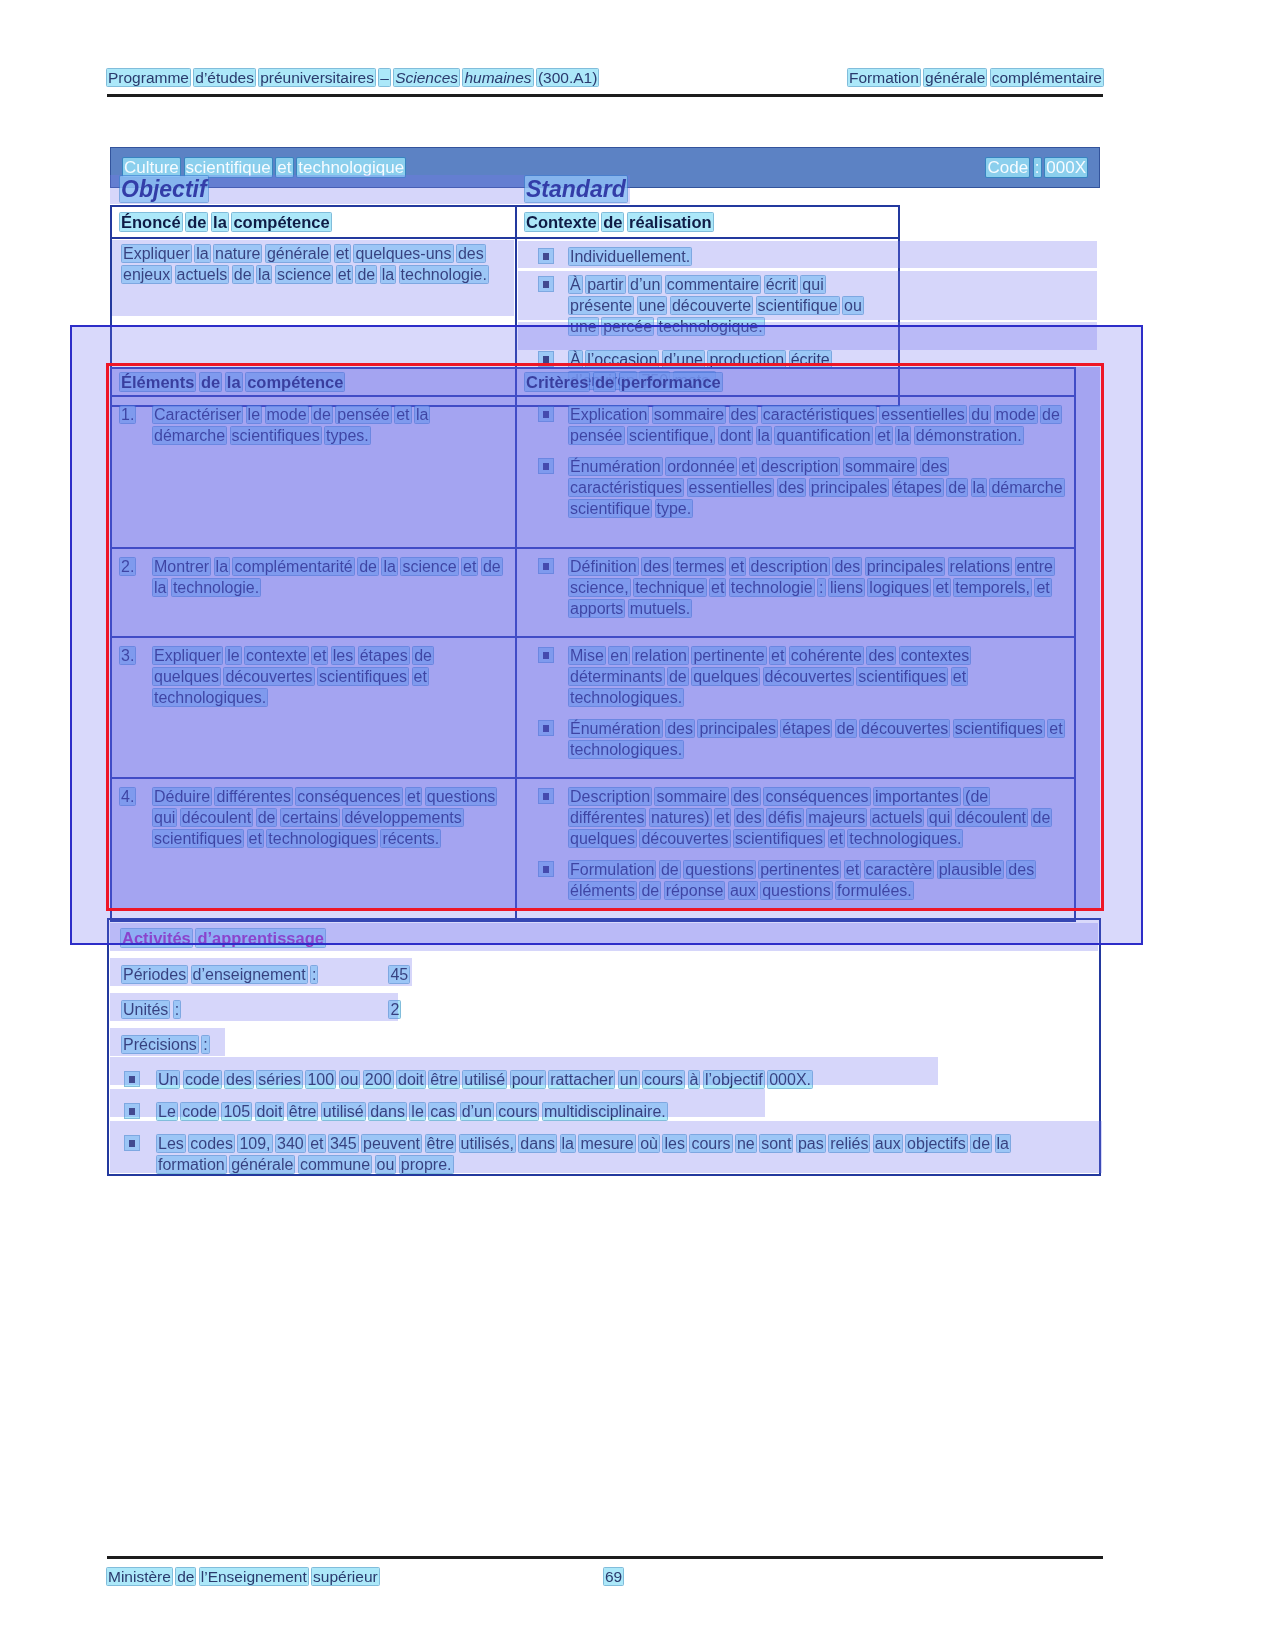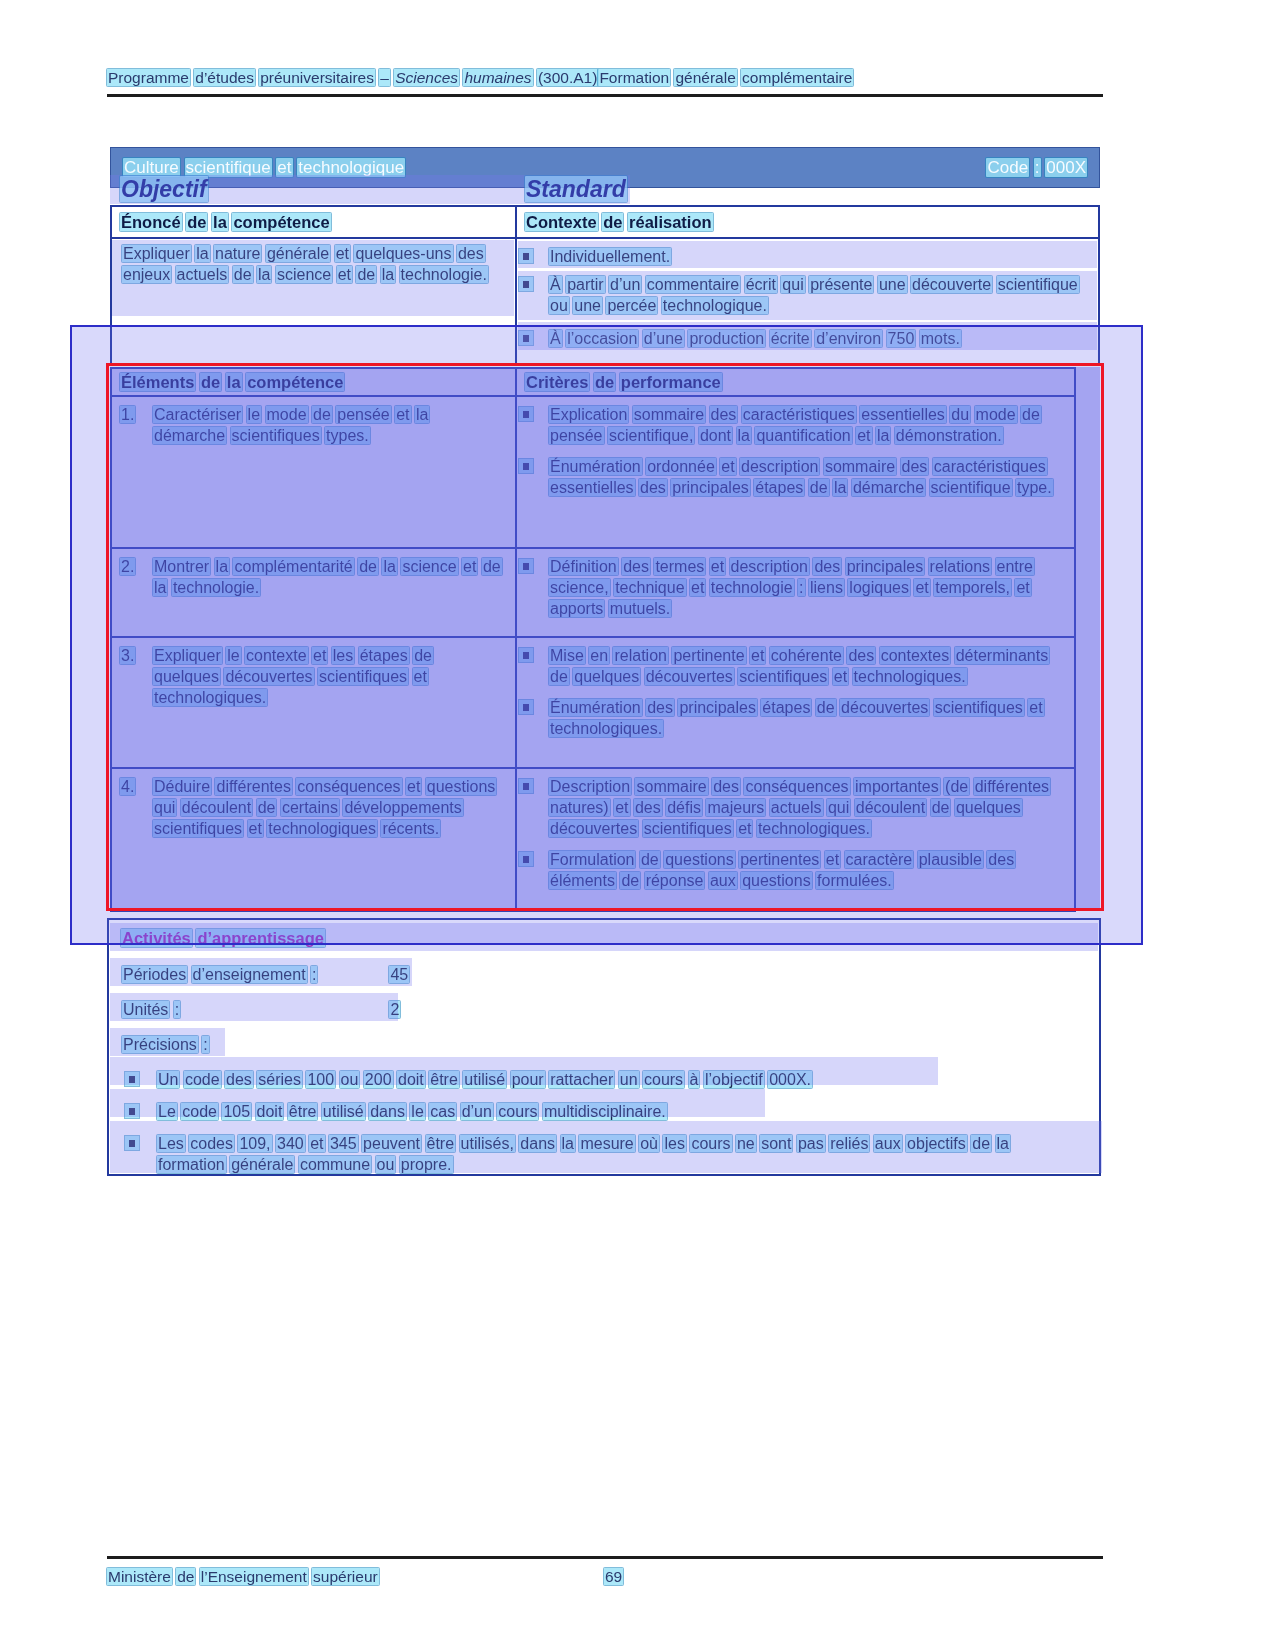--- a/index.html
+++ b/index.html
@@ -14,21 +14,21 @@
   
   .w {
     background: rgba(151,226,248,0.80);
     box-shadow: 0 0 0 1px rgba(25,135,190,0.55);
     border-radius:1px; padding:0 1px;
   }
 
   
   .hdr {
     left:107px; top:68px; width:996px;
-    display:flex; 
+    display:flex; justify-content:space-between;
     font-size:15.5px; line-height:20px; color:#2a3a6d;
     padding-bottom:6px; border-bottom:3px solid #1c1c1c;
   }
   .hdr .it { font-style:italic; }
 
   
   .tbar {
     left:110px; top:147px; width:990px; height:41px;
     background: var(--c_titlebar, #5c82c4);
     border:1px solid #33549c;
@@ -43,24 +43,24 @@
   }
   .objstd .obj { margin-left:10px; }
   .objstd .std { position:absolute; left:415px; top:0; }
 
   
   .tframe { border:2px solid var(--c_navy, #23399e); background:transparent; }
   .t-head { display:grid; grid-template-columns:405px 1fr; border-bottom:2px solid var(--c_navy, #23399e); }
   .t-head > div { padding:5px 8px 4px; font-weight:bold; font-size:16.5px; line-height:21px; color:#0f1c46; }
   .t-head > div:first-child { border-right:2px solid var(--c_navy, #23399e); }
 
-  .table1 { left:110px; top:205px; width:990px; }
+  .table1 { left:110px; top:205px; width:790px; }
   .t1-body { display:grid; grid-template-columns:405px 1fr; min-height:116px; }
   .t1-body .cell-l { border-right:2px solid var(--c_navy, #23399e); padding:4px 10px; font-size:16px; line-height:21px; }
-  .cell-r { padding:7px 8px 7px 0; }
+  .cell-r { padding:7px 8px 7px 20px; }
 
   ul.blist { list-style:none; }
   .blist li { display:flex; font-size:16px; line-height:21px; margin-bottom:7px; }
   .bullet-marker {
     flex:0 0 14px; height:14px; margin:3px 16px 0 2px;
     background:rgba(151,226,248,0.80);
     box-shadow:0 0 0 1px rgba(25,135,190,0.55);
     display:flex; align-items:center; justify-content:center;
   }
   .bullet-marker::before { content:""; width:6px; height:7px; background:#2b3768; }

